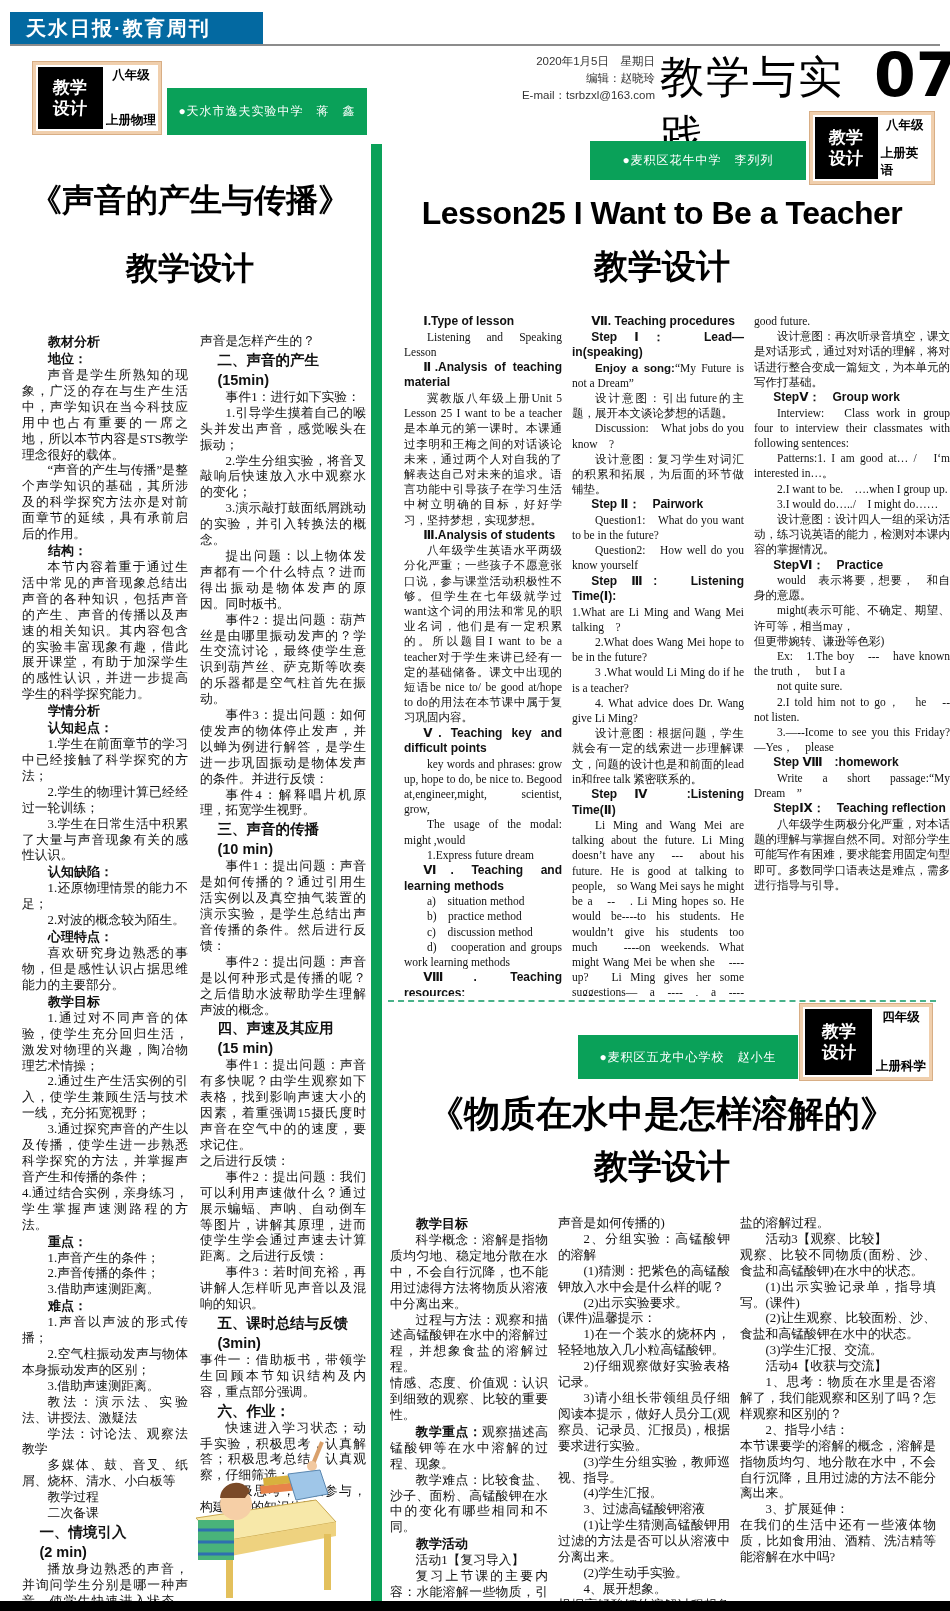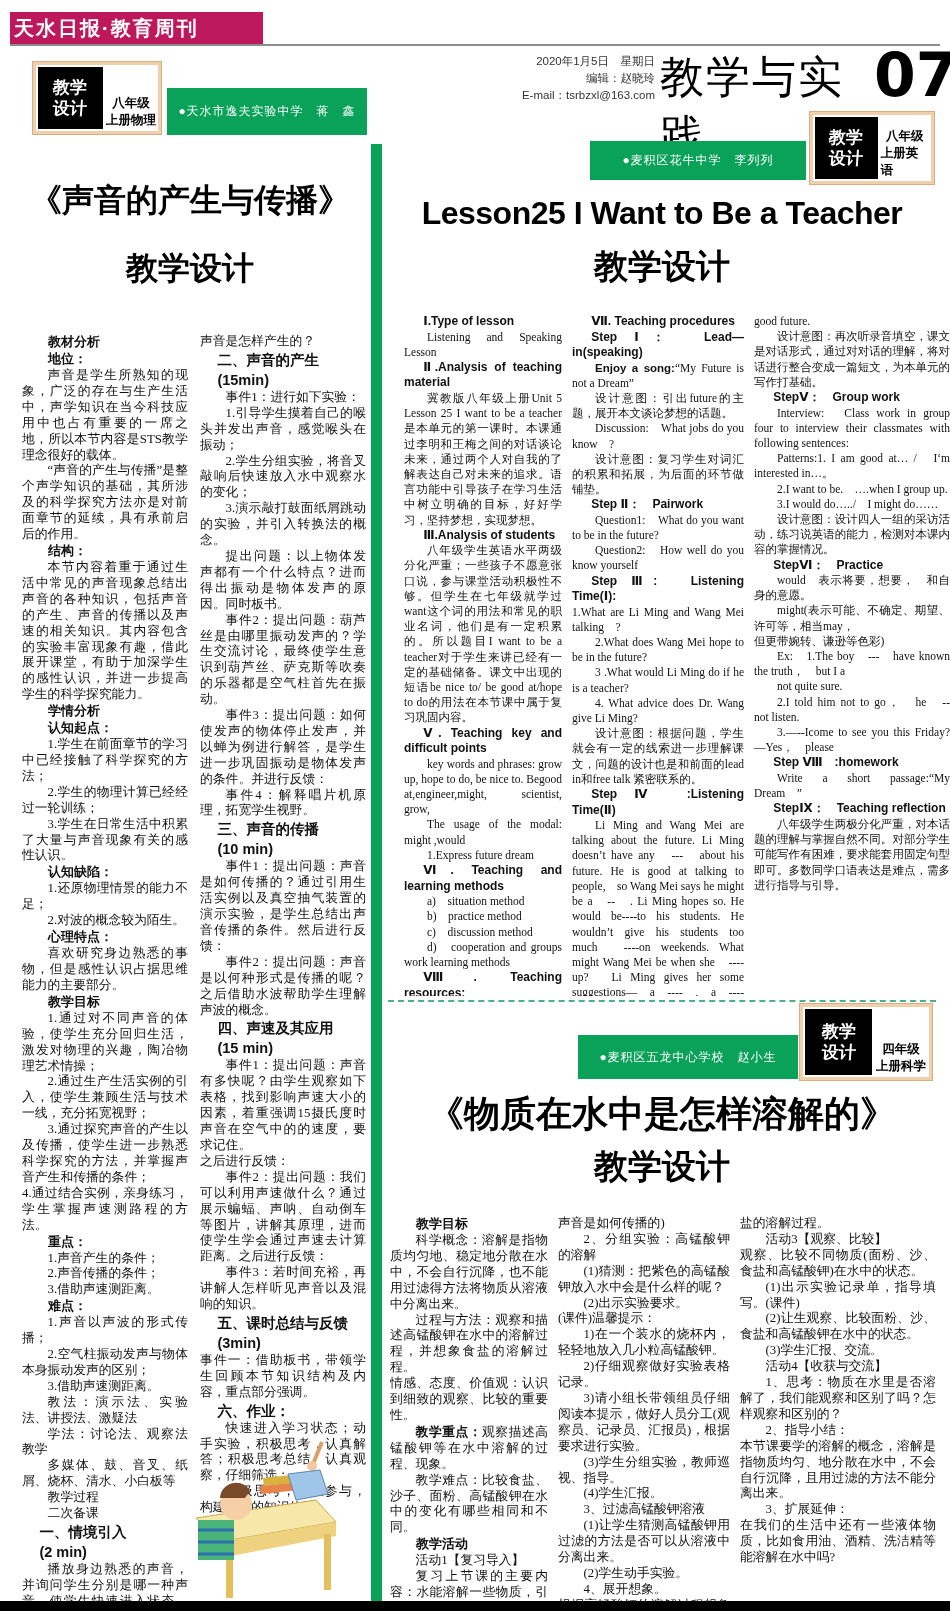--- a/index.html
+++ b/index.html
@@ -3,37 +3,37 @@
 <meta charset="utf-8">
 <style>
   * { box-sizing: border-box; margin: 0; padding: 0; }
   html,body { background:#ffffff; }
   #page {
     position: relative; width: 950px; height: 1611px; background:#fff;
     font-family: "Liberation Serif","DejaVu Serif",serif; color:#111; overflow:hidden;
   }
   
   .banner { position:absolute; left:10px; top:12px; width:253px; height:33px;
-    background:#be185d; color:#fff; font-family:"Liberation Sans","DejaVu Sans",sans-serif;
-    font-weight:bold; font-size:20px; line-height:33px; padding-left:4px; letter-spacing:2px; }
+    background:#0369a1; color:#fff; font-family:"Liberation Sans","DejaVu Sans",sans-serif;
+    font-weight:bold; font-size:20px; line-height:33px; padding-left:16px; letter-spacing:2px; }
   .toprule { position:absolute; left:10px; top:44px; width:930px; height:2px; background:#8c8c8c; }
   .dateblock { position:absolute; left:420px; top:53px; width:235px; text-align:right;
     font-family:"Liberation Sans","DejaVu Sans",sans-serif; font-size:11.5px; line-height:17px; color:#333; }
   .sectiontitle { position:absolute; left:660px; top:48px; width:220px;
     font-family:"Liberation Sans","DejaVu Sans",sans-serif; font-size:44px; font-weight:500;
     letter-spacing:2px; color:#000000; }
   .pagenum { position:absolute; left:874px; top:40px;
     font-family:"DejaVu Sans","Liberation Sans",sans-serif; font-size:60px; font-weight:900; color:#000; }
   
   .badge { position:absolute; background:#fff; border:3px solid #f0cfad; outline:1px solid #dcb astro; outline:1px solid #d8ae85; padding:2px; display:flex; gap:3px; }
   .badge-black { background:#000; color:#fff; width:55%; display:flex; flex-direction:column;
     justify-content:center; align-items:center; font-family:"DejaVu Serif",serif;
     font-weight:bold; font-size:17px; line-height:21px; }
   .badge-black span { transform: skewX(-4deg); }
-  .badge-right { flex:1; display:flex; flex-direction:column; justify-content:flex-end; align-items:center;
+  .badge-right { flex:1; display:flex; flex-direction:column; justify-content:space-between; align-items:center;
     font-family:Liberation Mono, monospace; font-size:12.5px; font-weight:600; color:#000; }
   .b1 { left:33px; top:62px; width:128px; height:72px; }
   .b2 { left:810px; top:112px; width:124px; height:72px; }
   .b3 { left:800px; top:1004px; width:132px; height:76px; }
   
   .byline { position:absolute; background:#0aa159; color:#fff; display:flex; align-items:center;
     justify-content:center; font-family:"Liberation Sans","DejaVu Sans",sans-serif;
     font-size:12px; letter-spacing:1px; }
   .bl1 { left:167px; top:88px; width:200px; height:47px; }
   .bl2 { left:590px; top:141px; width:216px; height:39px; }

